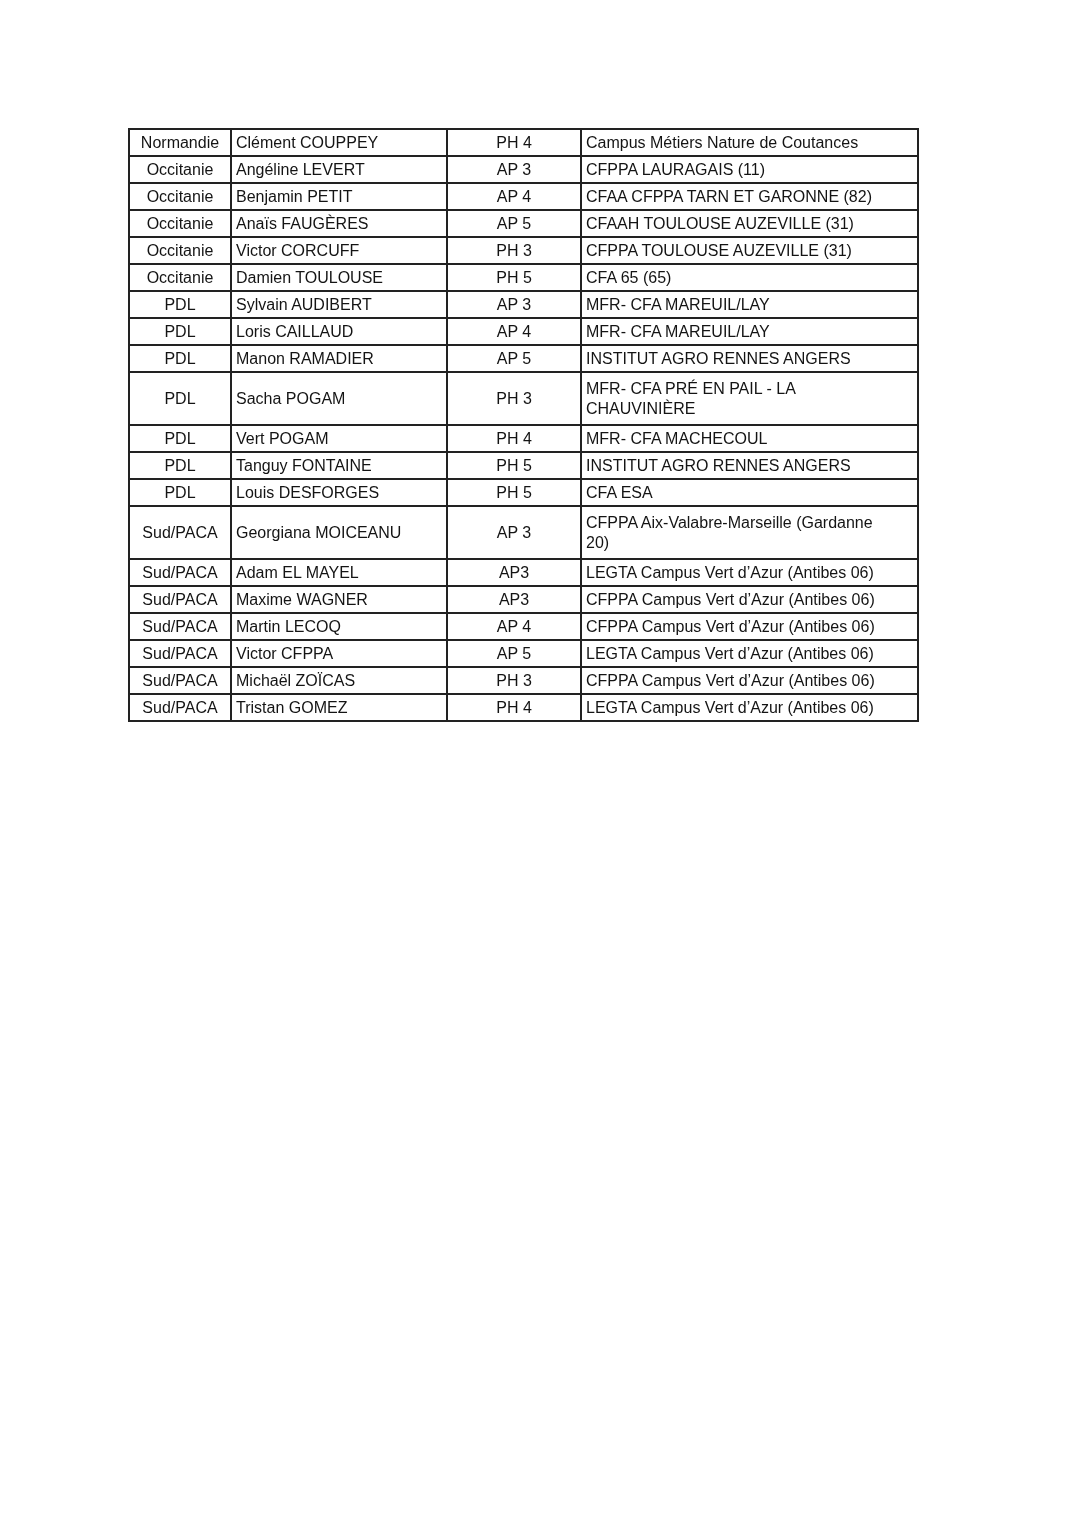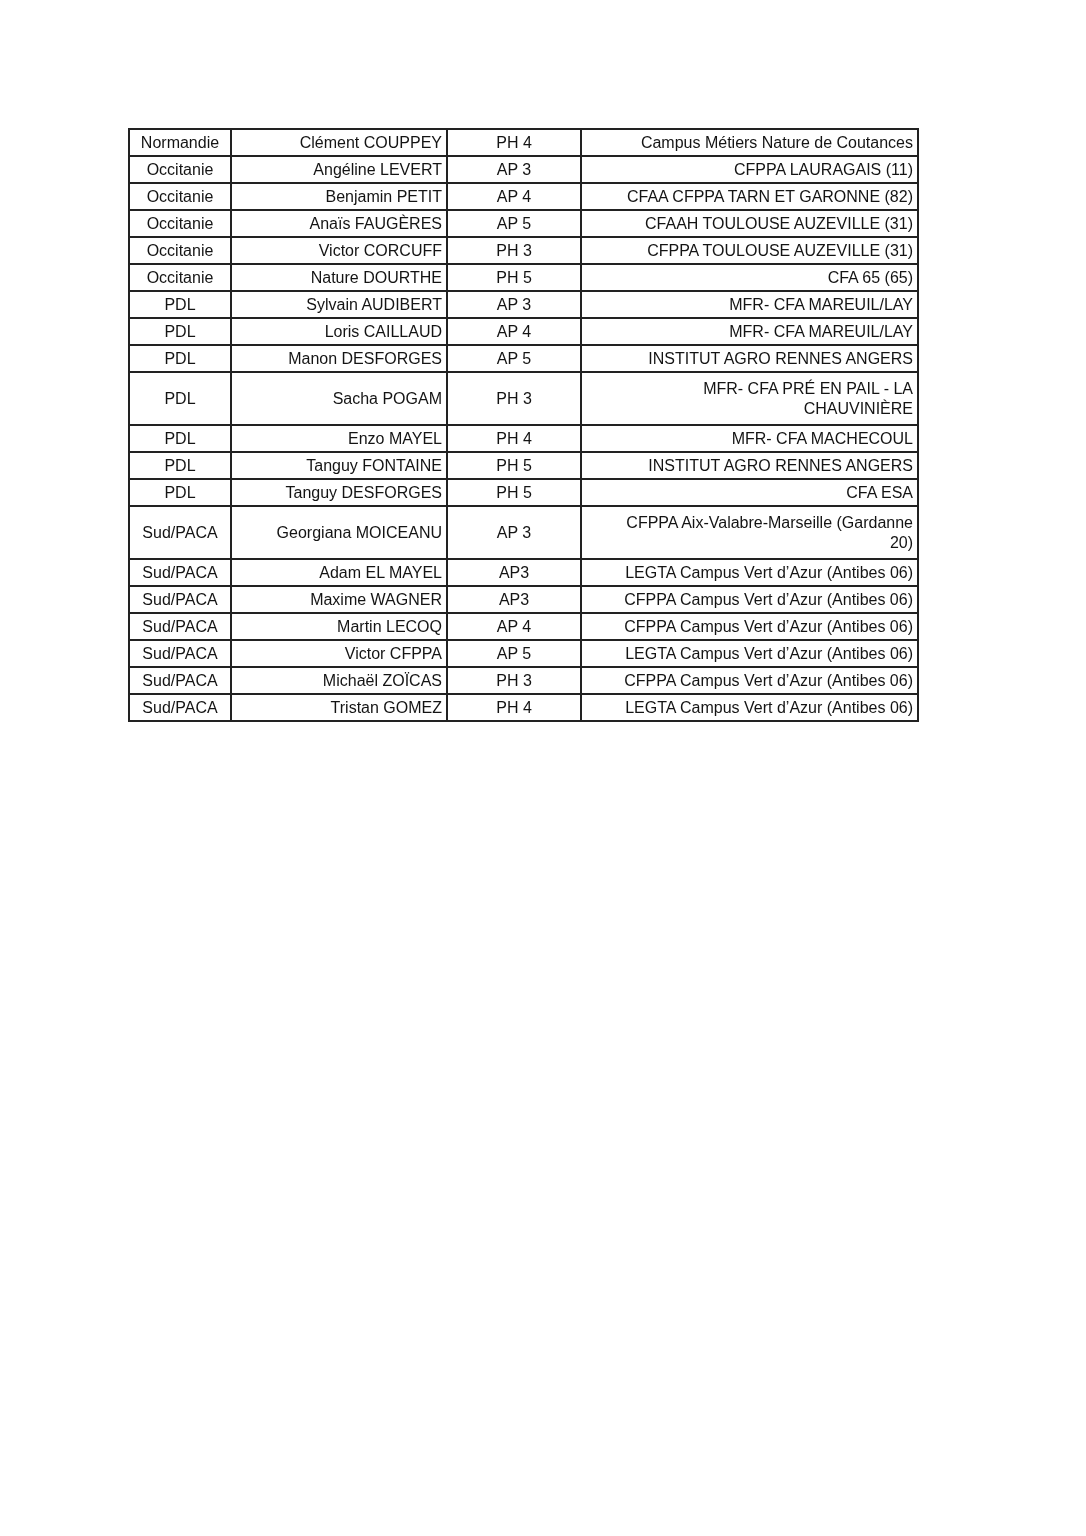--- a/index.html
+++ b/index.html
@@ -36,21 +36,21 @@
     color: #141414;
     vertical-align: middle;
     padding: 1px 4px;
     overflow: hidden;
   }
   table.roster td.center {
     text-align: center;
     padding: 1px 2px;
   }
   table.roster td.left {
-    text-align: right;
+    text-align: left;
   }
   table.roster td.institution {
     white-space: pre-line;
   }
   tr.single { height: 27px; }
   tr.tall   { height: 53px; }
 </style>
 </head>
 <body>
 
@@ -88,64 +88,64 @@
           <td class="left institution">CFAAH TOULOUSE AUZEVILLE (31)</td>
         </tr>
         <tr class="single">
           <td class="center">Occitanie</td>
           <td class="left">Victor CORCUFF</td>
           <td class="center">PH 3</td>
           <td class="left institution">CFPPA TOULOUSE AUZEVILLE (31)</td>
         </tr>
         <tr class="single">
           <td class="center">Occitanie</td>
-          <td class="left">Nature DOURTHE</td>
+          <td class="left">Damien TOULOUSE</td>
           <td class="center">PH 5</td>
           <td class="left institution">CFA 65 (65)</td>
         </tr>
         <tr class="single">
           <td class="center">PDL</td>
           <td class="left">Sylvain AUDIBERT</td>
           <td class="center">AP 3</td>
           <td class="left institution">MFR- CFA MAREUIL/LAY</td>
         </tr>
         <tr class="single">
           <td class="center">PDL</td>
           <td class="left">Loris CAILLAUD</td>
           <td class="center">AP 4</td>
           <td class="left institution">MFR- CFA MAREUIL/LAY</td>
         </tr>
         <tr class="single">
           <td class="center">PDL</td>
-          <td class="left">Manon DESFORGES</td>
+          <td class="left">Manon RAMADIER</td>
           <td class="center">AP 5</td>
           <td class="left institution">INSTITUT AGRO RENNES ANGERS</td>
         </tr>
         <tr class="tall">
           <td class="center">PDL</td>
           <td class="left">Sacha POGAM</td>
           <td class="center">PH 3</td>
           <td class="left institution">MFR- CFA PRÉ EN PAIL - LA
 CHAUVINIÈRE</td>
         </tr>
         <tr class="single">
           <td class="center">PDL</td>
-          <td class="left">Enzo MAYEL</td>
+          <td class="left">Vert POGAM</td>
           <td class="center">PH 4</td>
           <td class="left institution">MFR- CFA MACHECOUL</td>
         </tr>
         <tr class="single">
           <td class="center">PDL</td>
           <td class="left">Tanguy FONTAINE</td>
           <td class="center">PH 5</td>
           <td class="left institution">INSTITUT AGRO RENNES ANGERS</td>
         </tr>
         <tr class="single">
           <td class="center">PDL</td>
-          <td class="left">Tanguy DESFORGES</td>
+          <td class="left">Louis DESFORGES</td>
           <td class="center">PH 5</td>
           <td class="left institution">CFA ESA</td>
         </tr>
         <tr class="tall">
           <td class="center">Sud/PACA</td>
           <td class="left">Georgiana MOICEANU</td>
           <td class="center">AP 3</td>
           <td class="left institution">CFPPA Aix-Valabre-Marseille (Gardanne
 20)</td>
         </tr>

